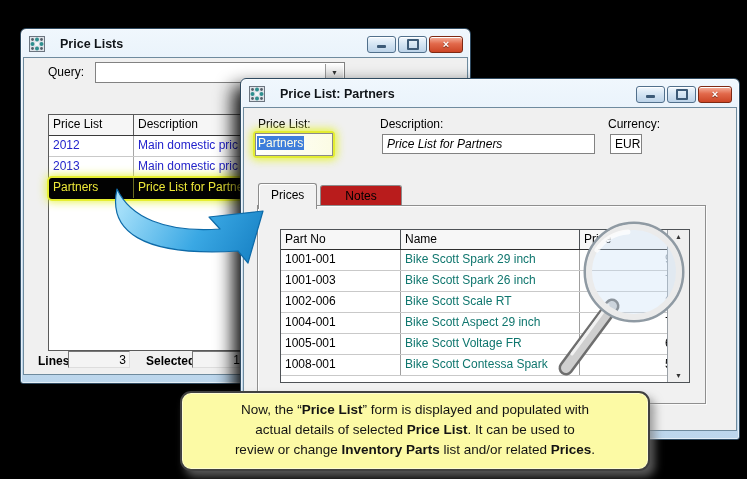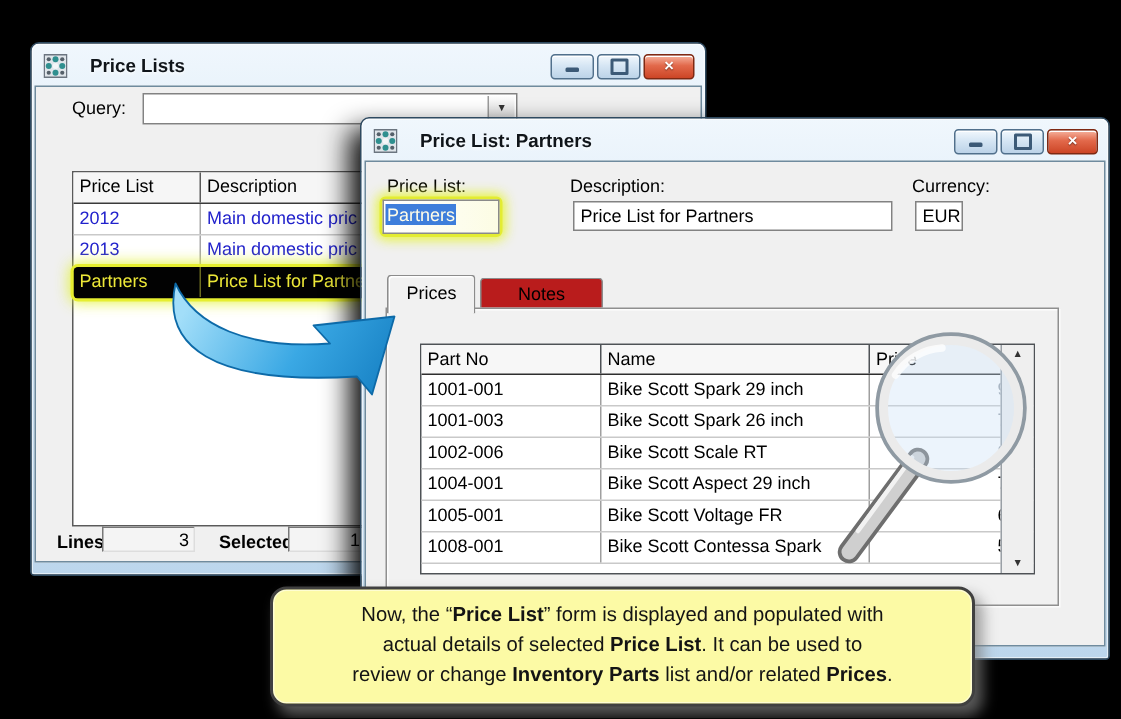--- a/index.html
+++ b/index.html
@@ -54,40 +54,40 @@
         border-color:#777 #ddd #ddd #777;text-align:right;padding:1px 3px;box-sizing:border-box;}
 
   
   .glow-wrap{position:absolute;left:9px;top:23px;width:78px;height:23px;border:2px solid #e3ec32;
         border-radius:4px;box-shadow:0 0 8px 2px rgba(230,244,45,.9);background:#fff;}
   .pl-input{position:absolute;inset:0;border:1px solid #8a8a8a;background:linear-gradient(90deg,#fff,#fcfce4);
         padding:2px 1px;white-space:nowrap;overflow:hidden;}
   .sel-text{background:#3e7edb;color:#fffde8;padding:0 1px;}
   .input{position:absolute;height:20px;background:#fff;border:1px solid #828282;
         padding:2px 4px;box-sizing:border-box;white-space:nowrap;overflow:hidden;}
-  #desc-input{left:138px;top:26px;width:213px;}
+  #desc-input{left:138px;top:26px;width:213px;font-style:italic;}
   #cur-input{left:366px;top:26px;width:32px;}
   .tabs{position:absolute;left:14px;top:75px;display:flex;align-items:flex-end;gap:3px;}
   .tab{font-size:12px;padding:3px 24px 4px;border:1px solid #8c8c8c;border-bottom:none;
         border-radius:3px 3px 0 0;background:#b91c1c;}
   .tab.active{padding:4px 12px 7px;background:#f1f1f1;margin-bottom:-2px;z-index:3;
         box-shadow:inset 1px 1px 0 #fff;}
   .panel{position:absolute;left:13px;top:97px;width:447px;height:197px;background:#f1f1f1;
         border:1px solid #8f8f8f;box-shadow:1px 1px 0 #fbfbfb,inset 1px 1px 0 #fdfdfd;}
   .ptable{position:absolute;left:22px;top:23px;width:408px;height:152px;background:#fff;
         border:1px solid #4e5256;}
   .p-head{display:flex;height:19px;background:#f7f7f7;border-bottom:1px solid #2e2e2e;margin-right:21px;}
   .p-th{padding:2px 4px;box-sizing:border-box;}
   .p-th.w1{width:120px;border-right:1px solid #4e5256;}
   .p-th.w2{width:179px;border-right:1px solid #4e5256;}
   .p-th.w3{flex:1;}
   .prow{display:flex;height:20px;border-bottom:1px solid #c9c9c9;}
   .prow>div{padding:2px 4px;box-sizing:border-box;white-space:nowrap;overflow:hidden;}
   .prow .pc1{width:120px;border-right:1px solid #9f9f9f;}
-  .prow .pc2{width:179px;border-right:1px solid #9f9f9f;color:#000000;}
+  .prow .pc2{width:179px;border-right:1px solid #9f9f9f;color:#0f766e;}
   .prow .pc3{flex:1;text-align:right;}
   .prow .pc3.muted{color:#99a1ab;}
   .p-scroll{position:absolute;top:0;right:0;bottom:0;width:21px;border-left:1px solid #9aa0a6;
         background:#efefef;display:flex;flex-direction:column;justify-content:space-between;
         align-items:center;padding:3px 0;font-size:7px;color:#333;}
 
   
   .overlay{position:absolute;inset:0;z-index:30;pointer-events:none;}
   .callout{position:absolute;left:180px;top:391px;width:446px;z-index:40;background:#fcfaa5;
         border:2px solid #404040;border-radius:11px;padding:7px 10px 9px;

